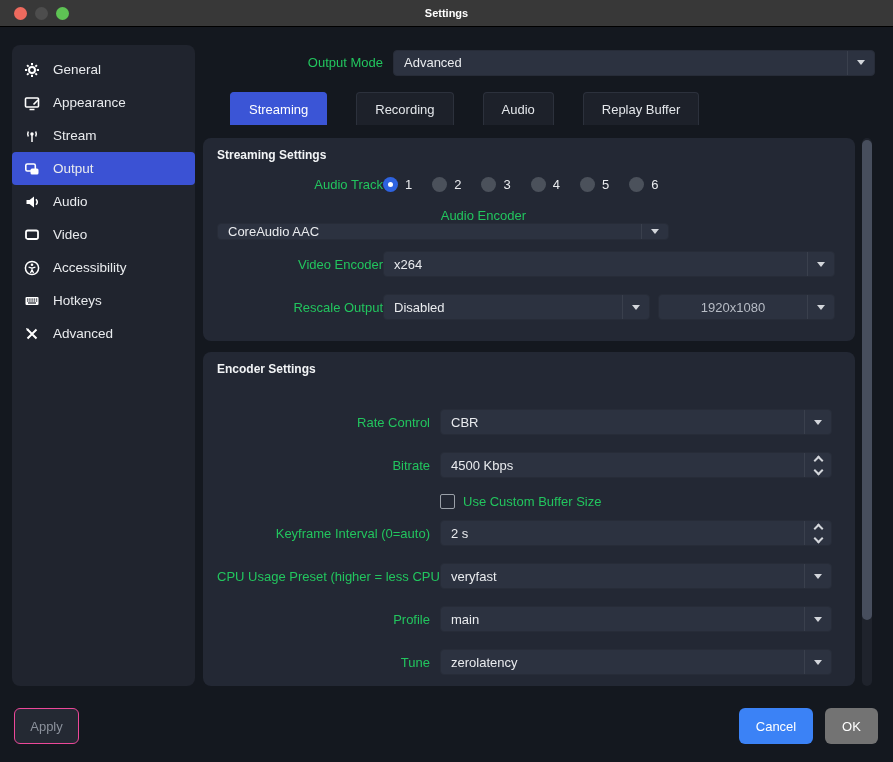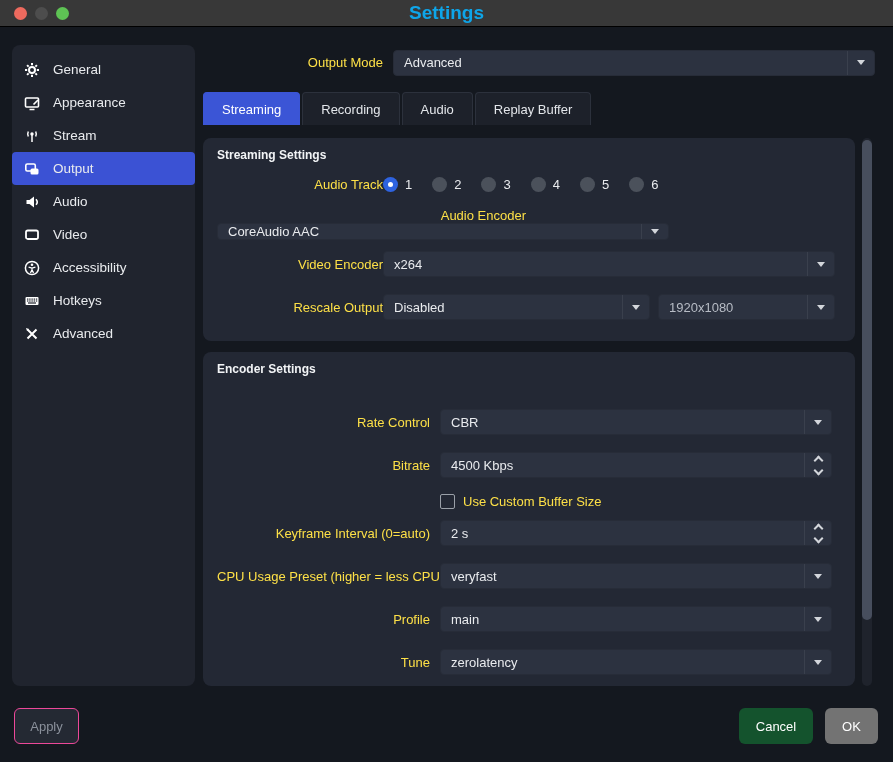--- a/index.html
+++ b/index.html
@@ -8,21 +8,21 @@
   #window {
     position:relative; width:893px; height:762px;
     background:#14181f; overflow:hidden;
   }
   
   .titlebar {
     position:absolute; left:0; top:0; width:893px; height:27px;
     background:#383838; display:flex; align-items:center; justify-content:center;
     border-bottom:1px solid #000;
   }
-  .title { font-size:19px; font-weight:bold; color:#0ea5e9; }
+  .title { font-size:11px; font-weight:bold; color:#ffffff; }
   .lights { position:absolute; left:14px; top:7px; display:flex; gap:8px; }
   .light { width:13px; height:13px; border-radius:50%; }
   .light.red { background:#ed6a5e; }
   .light.gray { background:#4d4d4d; }
   .light.green { background:#5ec354; }
   
   .sidebar {
     position:absolute; left:12px; top:45px; width:183px; height:641px;
     background:#20242e; border-radius:8px; padding-top:8px;
   }
@@ -31,45 +31,46 @@
     padding:0 12px; color:#e9ebee; font-size:13.5px; cursor:default;
   }
   .side-item.selected { background:#3b52d4; border-radius:4px; }
   .side-item svg { flex:0 0 16px; }
   
   .topfield {
     position:absolute; left:203px; top:49px; width:672px; height:27px;
     display:flex; align-items:center;
   }
   .topfield .lbl { width:180px; text-align:right; margin-right:10px; }
-  .lbl { color:#fde047; font-size:13px; white-space:nowrap; }
+  .lbl { color:#22c55e; font-size:13px; white-space:nowrap; }
   .tabs { position:absolute; left:203px; top:92px; height:33px; display:flex; gap:2px; }
   .tab {
     height:33px; display:flex; align-items:center; justify-content:center;
     padding:0 18px; font-size:13px; color:#e3e6ea;
     background:#1d212a; border:1px solid #2c313c; border-bottom:none;
     border-radius:4px 4px 0 0;
+    margin-left:27px;
   }
   .tab.active { background:#3b55d6; border-color:#3b55d6; color:#fff; }
   
   .pane {
     position:absolute; left:203px; width:652px;
     background:#232834; border-radius:8px;
   }
   .pane-title { position:absolute; left:14px; top:10px; font-size:12px; font-weight:bold; color:#f2f4f6; }
   .row { position:absolute; left:14px; display:flex; align-items:center; height:26px; }
   .p1 .row .lbl { width:166px; text-align:right; }
   .p2 .row .lbl { width:213px; text-align:right; margin-right:10px; }
   
   .dropdown, .spinner {
     height:26px; background:#2c3240; border:1px solid #272c38; border-radius:4px;
     display:flex; align-items:center; color:#e9ebee; font-size:13px;
   }
   .dropdown .val, .spinner .val { flex:1; padding:0 10px; white-space:nowrap; overflow:hidden; }
-  .dropdown .val.dim { color:#b7bcc5; }
+  .dropdown .val.dim { color:#b7bcc5;text-align:center; }
   .dd-btn {
     width:27px; height:100%; display:flex; align-items:center; justify-content:center;
     border-left:1px solid #3a404d;
   }
   .arrow-down { width:0; height:0; border-left:4.5px solid transparent; border-right:4.5px solid transparent; border-top:5.5px solid #d3d6db; }
   .spin-btn {
     width:27px; height:100%; display:flex; flex-direction:column; align-items:center; justify-content:center; gap:3px;
     border-left:1px solid #3a404d;
   }
   .chev { width:7px; height:7px; border:solid #d3d6db; border-width:0 2px 2px 0; }
@@ -90,21 +91,21 @@
   .checkbox { width:15px; height:15px; border:1.5px solid #9aa0a8; border-radius:2px; background:transparent; margin-right:8px; }
   
   .scroll-track { position:absolute; left:862px; top:138px; width:10px; height:548px; background:#1f232c; border-radius:5px; }
   .scroll-thumb { position:absolute; left:0; top:2px; width:10px; height:480px; background:#474e5d; border-radius:5px; }
   
   .btn {
     position:absolute; height:36px; border-radius:6px; font-size:13px;
     display:flex; align-items:center; justify-content:center; color:#fff;
   }
   .btn.apply { left:14px; top:708px; width:65px; background:#242933; border:1px solid #ec4899; color:#8b919c; }
-  .btn.cancel { left:739px; top:708px; width:74px; background:#14532d; }
+  .btn.cancel { left:739px; top:708px; width:74px; background:#3b82f6; }
   .btn.ok { left:825px; top:708px; width:53px; background:#737373; }
   svg { display:block; }
 </style>
 </head>
 <body>
 
 <div id="window">
 
   <div class="titlebar">
     <div class="lights">

